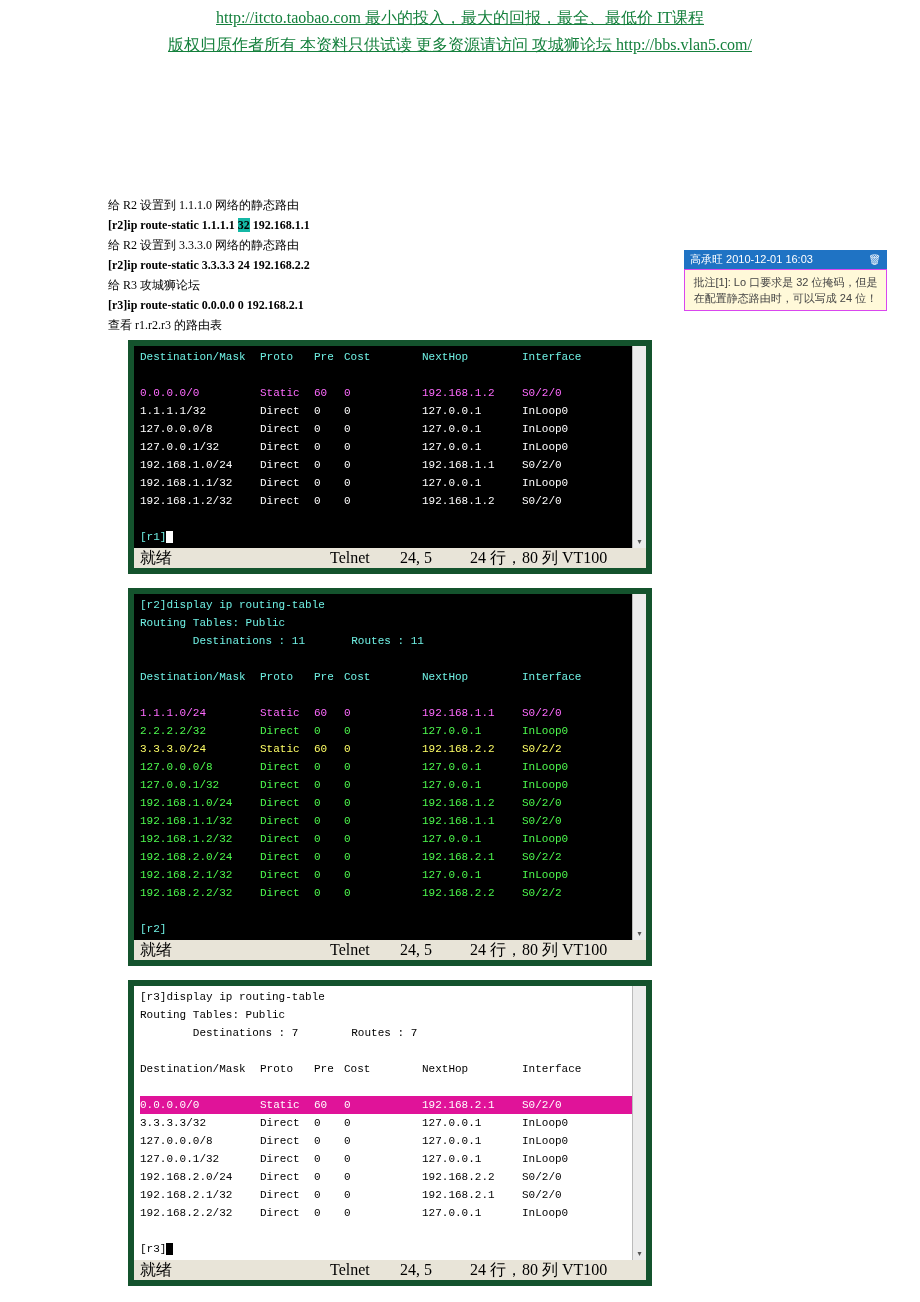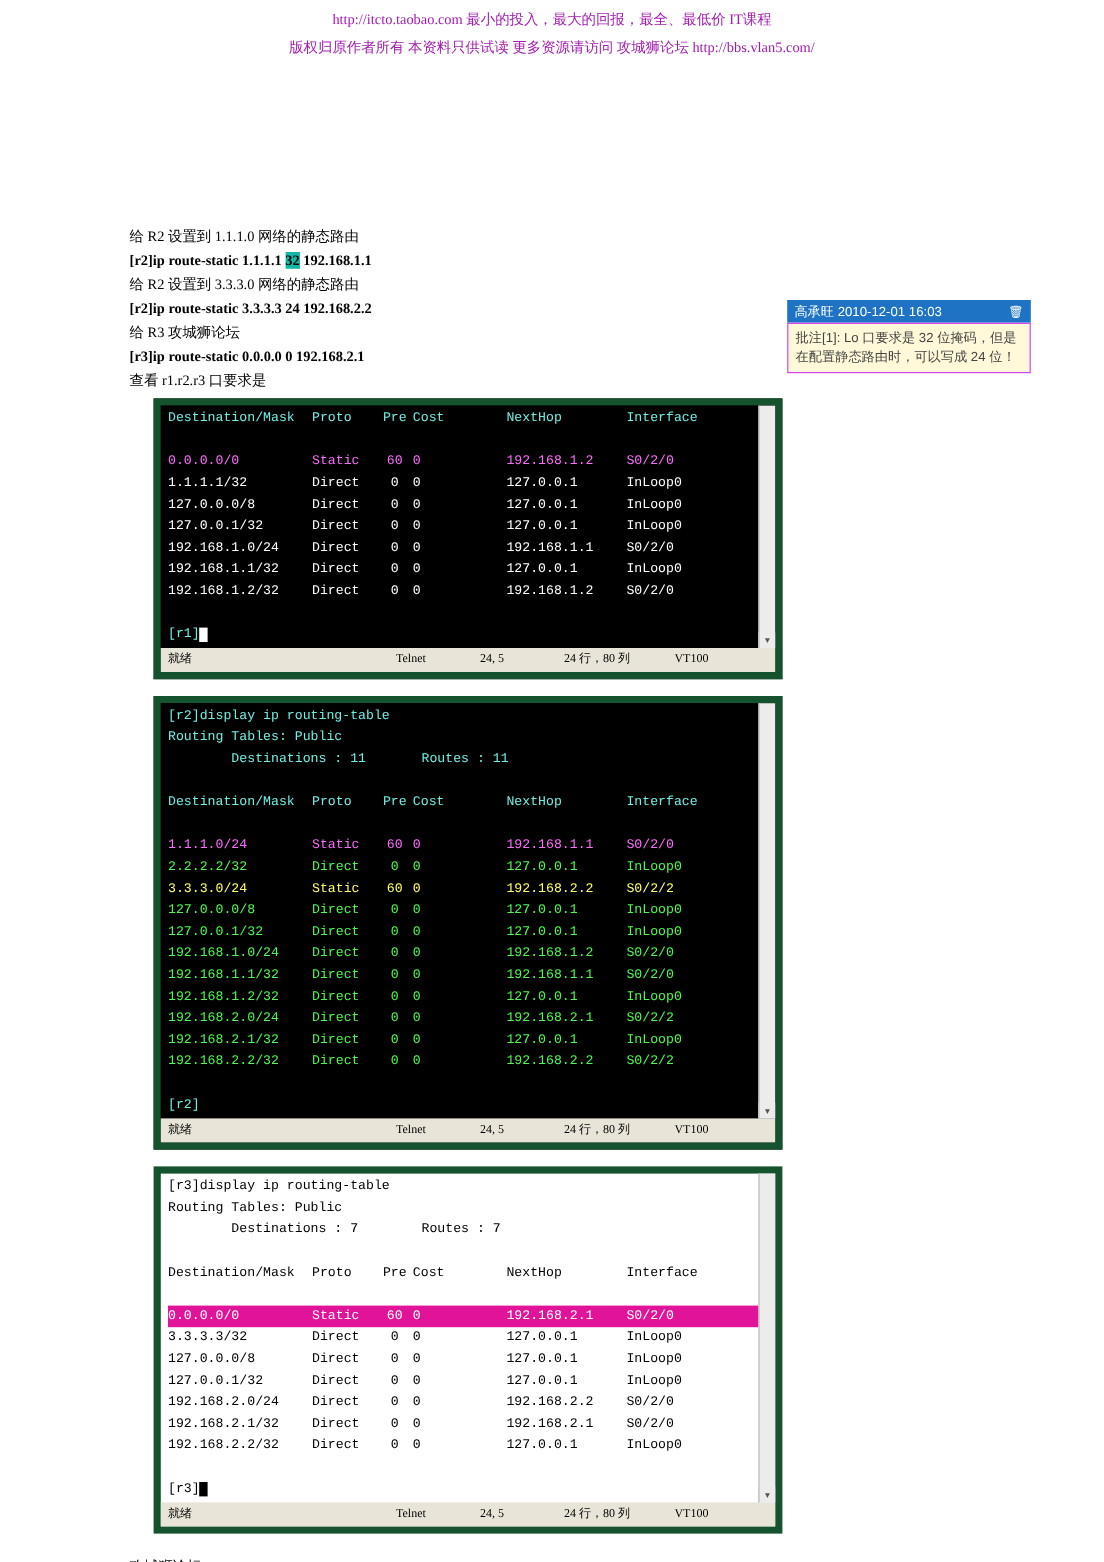--- a/index.html
+++ b/index.html
@@ -1,51 +1,51 @@
 <!DOCTYPE html>
 <html><head>
 <meta charset="utf-8">
 <style>
   body { margin: 0; background: #fff; font-family: SimSun, "宋体", serif; color: #000; width: 920px; }
-  .top-line, .second-line, .footer-line1, .footer-line2 { text-align: center; font-size: 12px; color: #a21caf; }
+  .top-line, .second-line, .footer-line1, .footer-line2 { text-align: center; font-size: 16px; color: #15803d; text-decoration: underline; }
   .top-line { margin-top: 8px; }
   .second-line { margin-top: 6px; }
   .content { margin: 140px 0 0 108px; width: 560px; font-size: 12px; line-height: 18px; }
   .content p { margin: 0 0 2px 0; }
   .bold { font-weight: bold; }
   .hl { background: #14b8a6; }
-  .annot { position: absolute; left: 656px; top: 250px; width: 203px; font-size: 11px; font-family: Arial, SimSun; }
+  .annot { position: absolute; left: 684px; top: 250px; width: 203px; font-size: 11px; font-family: Arial, SimSun; text-align: center; }
   .annot-head { background: #1f73c4; color: #fff; padding: 2px 6px; display:flex; justify-content:space-between; align-items:center; }
   .annot-icon { font-size:10px; }
   .annot-body { background: #fff9d9; border:1px solid #d946ef; padding: 4px 6px; line-height:16px; color:#444; }
   .term-wrap { margin: 6px 0 14px 20px; width: 512px; border: 6px solid #14532d; background:#000; position:relative; }
   .term-wrap.white { background:#fff; color:#000; }
   .term-body { font-family: "Courier New", monospace; font-size: 11px; white-space: pre; padding: 2px 6px 2px 6px; overflow:hidden; }
   .term-wrap.black .term-body { background:#000; }
   .c-white { color:#fff; }
   .c-cyan { color:#6fefe3; }
   .c-green { color:#4df94d; }
   .c-mag { color:#ff6bff; }
   .c-yel { color:#ffff66; }
   .bg-mag { background:#e01399; color:#fff; display:inline-block; }
   .cursor { background:#fff; color:#000; }
-  .status { background:#e8e4d8; color:#000; font-size:10px; padding:1px 6px; display:flex; }
+  .status { background:#e8e4d8; color:#000; font-size:16px; padding:1px 6px; display:flex; }
   .status span { display:inline-block; }
   .status .s1 { width:190px; }
   .status .s2 { width:70px; }
   .status .s3 { width:70px; }
   .status .s4 { width:92px; }
   .status .s5 { width:50px; }
   .sb { position:absolute; right:0; top:0; bottom:20px; width:13px; background:#ececec; border-left:1px solid #bbb; }
   .sb-arr { position:absolute; right:0; width:13px; height:13px; background:#ececec; color:#555; font-size:8px; text-align:center; line-height:13px; border-left:1px solid #bbb; }
   .sb-arr.down { bottom:20px; }
   .row { display:flex; }
   .col-d { width:120px; }
   .col-p { width:54px; }
-  .col-pr { width:30px;text-align:center; }
+  .col-pr { width:30px; }
   .col-c { width:78px; }
   .col-n { width:100px; }
   .col-i { width:80px; }
 </style>
 </head>
 <body>
 
 <div class="top-line">http://itcto.taobao.com            最小的投入，最大的回报，最全、最低价 IT课程</div>
 <div class="second-line">版权归原作者所有 本资料只供试读 更多资源请访问 攻城狮论坛 http://bbs.vlan5.com/</div>
 
@@ -57,21 +57,21 @@
   <div class="annot-body">批注[1]: Lo 口要求是 32 位掩码，但是在配置静态路由时，可以写成 24 位！</div>
 </div>
 
 <div class="content">
   <p>给 R2 设置到 1.1.1.0 网络的静态路由</p>
   <p class="bold"><span>[r2]ip route-static 1.1.1.1 </span><span class="hl">32</span><span> 192.168.1.1</span></p>
   <p>给 R2 设置到 3.3.3.0 网络的静态路由</p>
   <p class="bold">[r2]ip route-static 3.3.3.3 24 192.168.2.2</p>
   <p>给 R3 攻城狮论坛</p>
   <p class="bold">[r3]ip route-static 0.0.0.0 0 192.168.2.1</p>
-  <p>查看 r1.r2.r3 口要求是</p>
+  <p>查看 r1.r2.r3 的路由表</p>
 
   <div class="term-wrap black">
     <div class="term-body" id="t1"><div class="row c-cyan"><span class="col-d">Destination/Mask</span><span class="col-p">Proto</span><span class="col-pr">Pre</span><span class="col-c">Cost</span><span class="col-n">NextHop</span><span class="col-i">Interface</span></div><br><div class="row c-mag"><span class="col-d">0.0.0.0/0</span><span class="col-p">Static</span><span class="col-pr">60</span><span class="col-c">0</span><span class="col-n">192.168.1.2</span><span class="col-i">S0/2/0</span></div><div class="row c-white"><span class="col-d">1.1.1.1/32</span><span class="col-p">Direct</span><span class="col-pr">0</span><span class="col-c">0</span><span class="col-n">127.0.0.1</span><span class="col-i">InLoop0</span></div><div class="row c-white"><span class="col-d">127.0.0.0/8</span><span class="col-p">Direct</span><span class="col-pr">0</span><span class="col-c">0</span><span class="col-n">127.0.0.1</span><span class="col-i">InLoop0</span></div><div class="row c-white"><span class="col-d">127.0.0.1/32</span><span class="col-p">Direct</span><span class="col-pr">0</span><span class="col-c">0</span><span class="col-n">127.0.0.1</span><span class="col-i">InLoop0</span></div><div class="row c-white"><span class="col-d">192.168.1.0/24</span><span class="col-p">Direct</span><span class="col-pr">0</span><span class="col-c">0</span><span class="col-n">192.168.1.1</span><span class="col-i">S0/2/0</span></div><div class="row c-white"><span class="col-d">192.168.1.1/32</span><span class="col-p">Direct</span><span class="col-pr">0</span><span class="col-c">0</span><span class="col-n">127.0.0.1</span><span class="col-i">InLoop0</span></div><div class="row c-white"><span class="col-d">192.168.1.2/32</span><span class="col-p">Direct</span><span class="col-pr">0</span><span class="col-c">0</span><span class="col-n">192.168.1.2</span><span class="col-i">S0/2/0</span></div><br><span class="c-cyan">[r1]</span><span class="cursor">&nbsp;</span></div>
     <div class="sb"></div>
     <div class="sb-arr down">▾</div>
     <div class="status">
       <span class="s1">就绪</span>
       <span class="s2">Telnet</span>
       <span class="s3">24, 5</span>
       <span class="s4">24 行，80 列</span>

